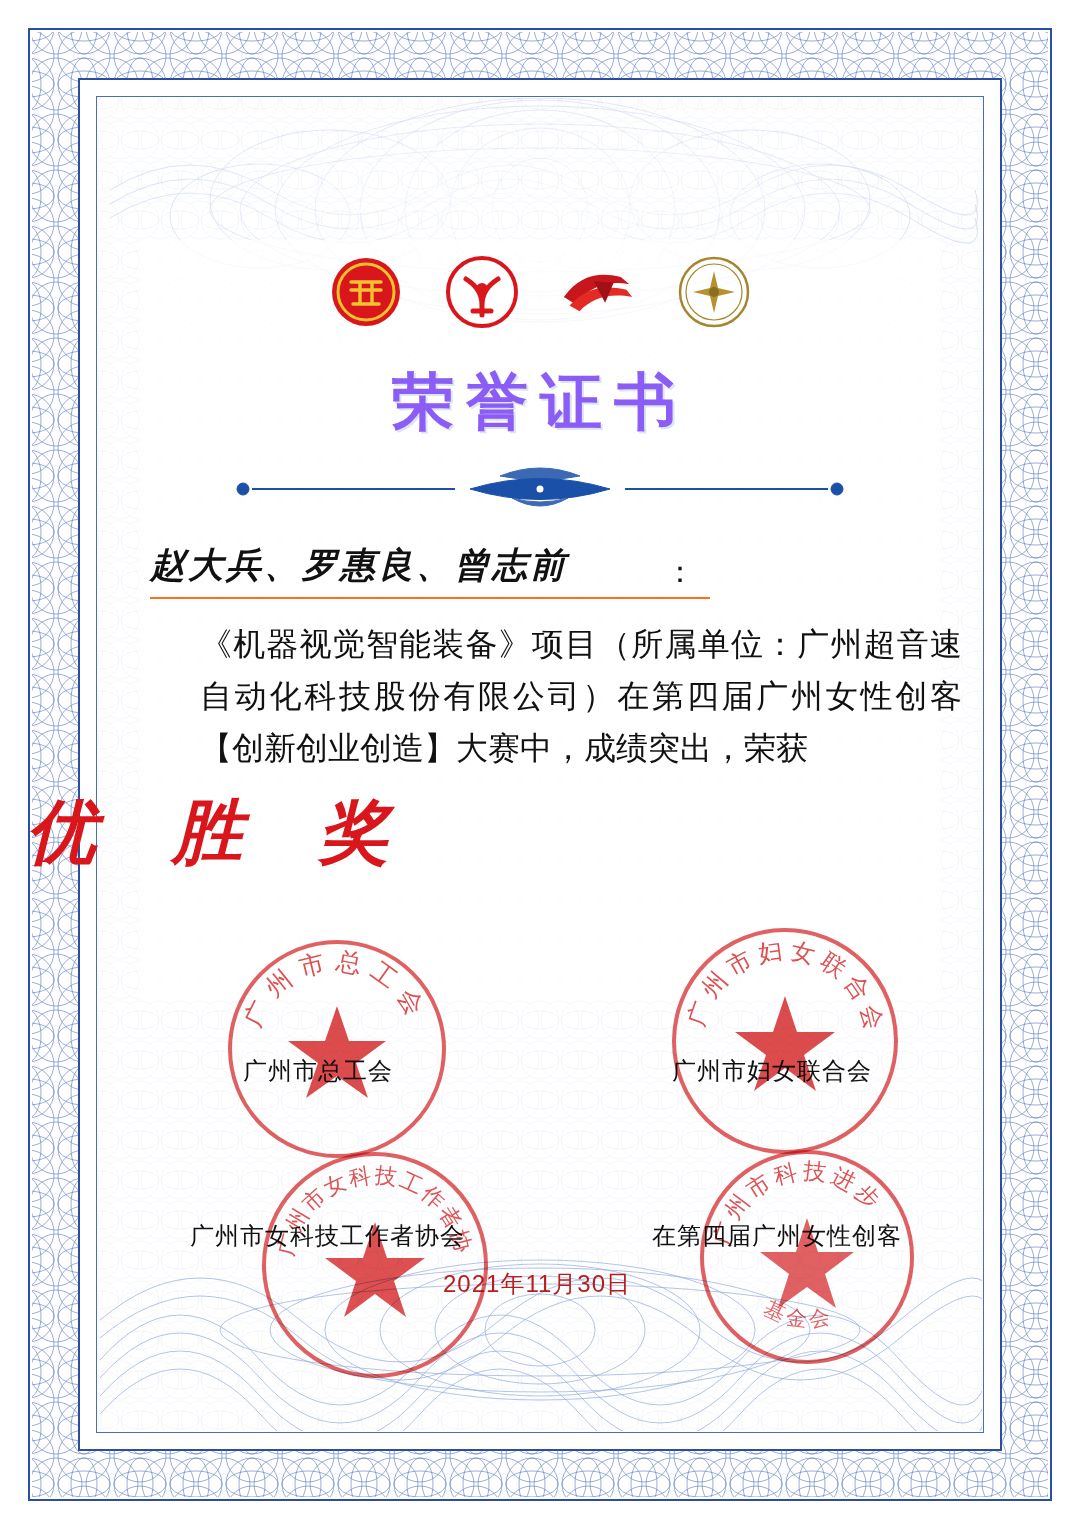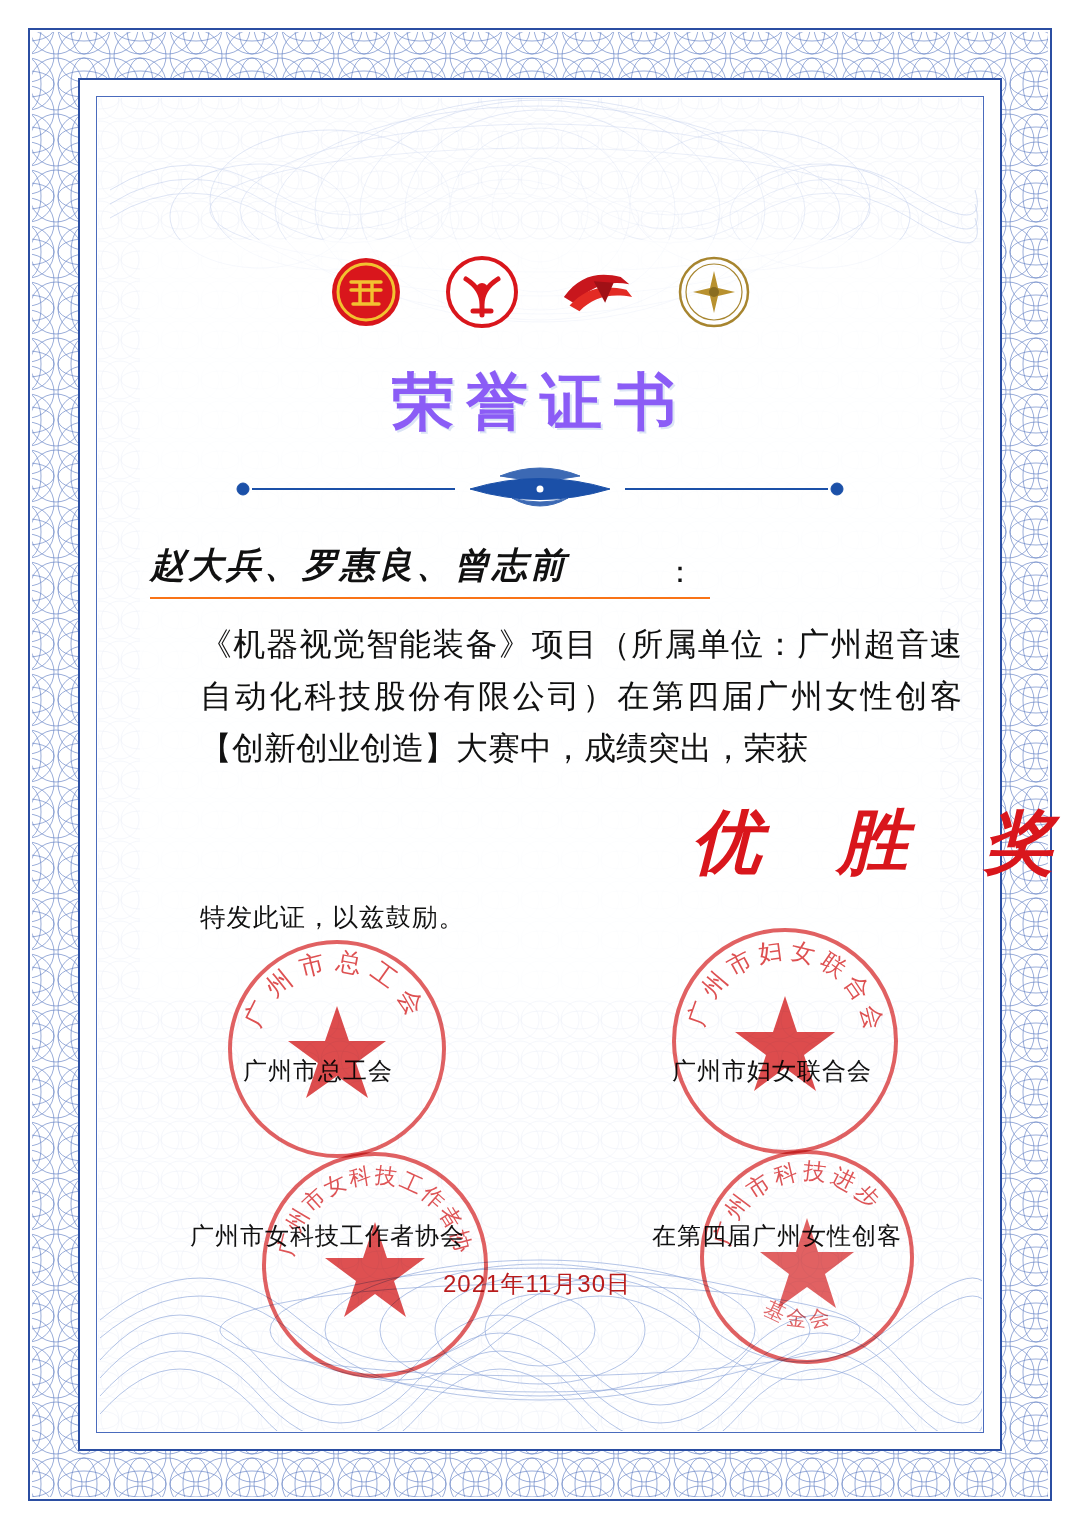--- a/index.html
+++ b/index.html
@@ -111,29 +111,28 @@
     width: 762px;
     font-size: 32px;
     line-height: 52px;
     color: #111111;
     text-align: justify;
   }
   .award {
     position: absolute;
     left: 0; top: 786px;
     width: 1080px;
-    text-align: right;
+    text-align: left;
     font-family: "DejaVu Serif", serif;
     font-style: italic;
     font-weight: bold;
     font-size: 70px;
     letter-spacing: 26px;
     color: #d9161c;
     text-indent: 26px;
-    margin-top: 10px;
   }
   .closing {
     position: absolute;
     left: 200px; top: 900px;
     font-size: 25.5px;
     color: #111111;
     letter-spacing: 1px;
   }
 
   
@@ -320,21 +319,20 @@
     </g>
   </svg>
 
   <div class="recipients">赵大兵、罗惠良、曾志前</div>
   <div class="colon">：</div>
 
   <div class="body-text">《机器视觉智能装备》项目（所属单位：广州超音速自动化科技股份有限公司）在第四届广州女性创客【创新创业创造】大赛中，成绩突出，荣获</div>
 
   <div class="award">优 胜 奖</div>
 
-  <div class="closing">特发此证，以兹鼓励。</div>
 
   <div class="sig sig-1">广州市总工会</div>
   <div class="sig sig-2">广州市妇女联合会</div>
   <div class="sig sig-3">广州市女科技工作者协会</div>
   <div class="sig sig-4">在第四届广州女性创客</div>
   <div class="sig-date">2021年11月30日</div>
 
   <div class="stamp stamp-1">
     <svg class="stamp-text-svg" width="210" height="210" viewBox="0 0 210 210" xmlns="http://www.w3.org/2000/svg">
       <defs>

